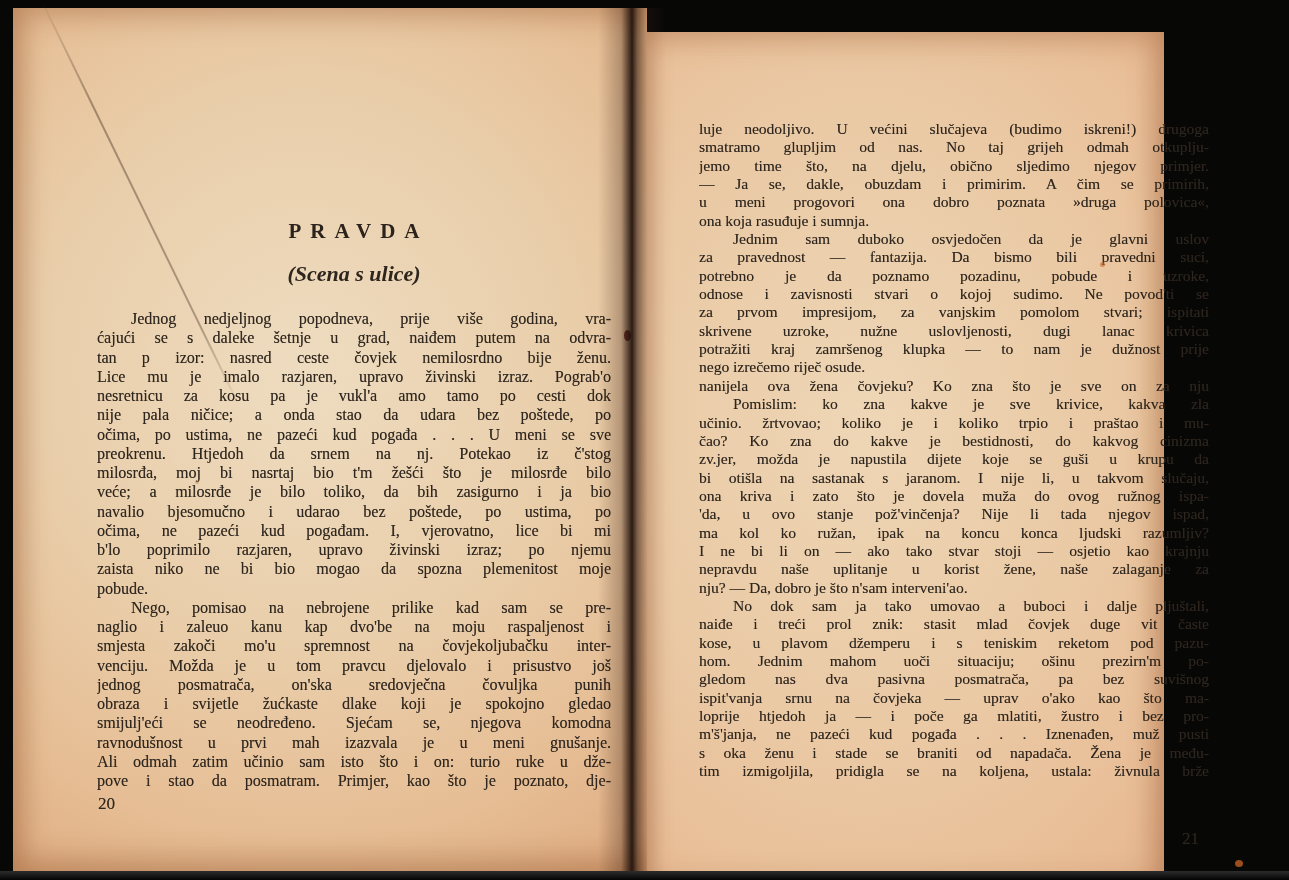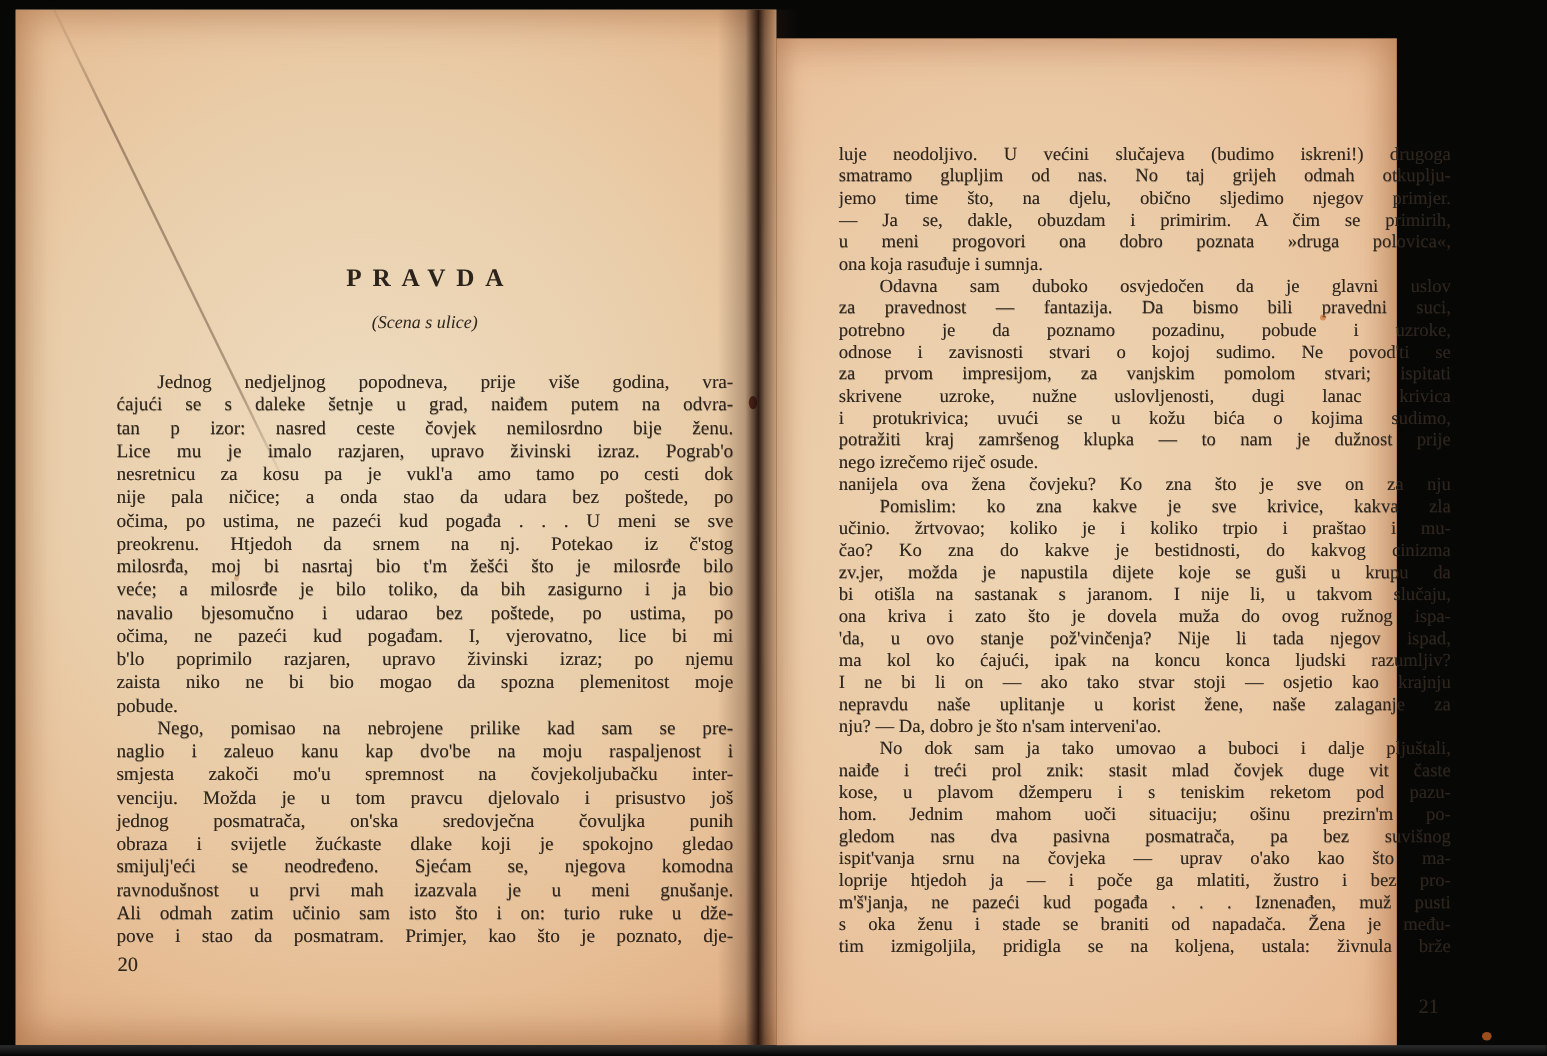--- a/index.html
+++ b/index.html
@@ -53,21 +53,21 @@
   .content{position:absolute;top:0;height:100%;}
   .content-left{left:84px;width:514px;}
   .content-right{left:52px;width:510px;}
   .title{
     position:absolute;top:211px;left:0;width:100%;margin:0;
     text-align:center;font-size:21px;font-weight:700;letter-spacing:9px;text-indent:9px;
     color:#2c241c;
   }
   .subtitle{
     position:absolute;top:253px;left:0;width:100%;
-    text-align:center;font-size:15px;font-weight:400;font-style:italic;
+    text-align:center;font-size:22px;font-weight:700;font-style:italic;
     color:#2e261e;
   }
   .text-block{position:absolute;left:0;width:100%;color:#2e261e;}
   #left-text{top:301px;}
   #right-text{top:88px;}
   .para{margin:0;}
   .line{
     text-align:justify;text-align-last:justify;
     overflow:hidden;white-space:normal;
     text-shadow:.25px .25px 0 rgba(46,38,30,.45);
@@ -132,40 +132,39 @@
       <div class="text-block" id="right-text">
           <div class="para">
             <div class="line">luje neodoljivo. U većini slučajeva (budimo iskreni!) drugoga</div>
             <div class="line">smatramo glupljim od nas. No taj grijeh odmah otkuplju-</div>
             <div class="line">jemo time što, na djelu, obično sljedimo njegov primjer.</div>
             <div class="line">— Ja se, dakle, obuzdam i primirim. A čim se primirih,</div>
             <div class="line">u meni progovori ona dobro poznata »druga polovica«,</div>
             <div class="line last">ona koja rasuđuje i sumnja.</div>
           </div>
           <div class="para">
-            <div class="line indent">Odavna sam duboko osvjedočen da je glavni uslov</div>
+            <div class="line indent">Jednim sam duboko osvjedočen da je glavni uslov</div>
             <div class="line">za pravednost — fantazija. Da bismo bili pravedni suci,</div>
             <div class="line">potrebno je da poznamo pozadinu, pobude i uzroke,</div>
             <div class="line">odnose i zavisnosti stvari o kojoj sudimo. Ne povod'ti se</div>
             <div class="line">za prvom impresijom, za vanjskim pomolom stvari; ispitati</div>
             <div class="line">skrivene uzroke, nužne uslovljenosti, dugi lanac krivica</div>
-            <div class="line">i protukrivica; uvući se u kožu bića o kojima sudimo,</div>
             <div class="line">potražiti kraj zamršenog klupka — to nam je dužnost prije</div>
             <div class="line last">nego izrečemo riječ osude.</div>
           </div>
           <div class="para">
             <div class="line">nanijela ova žena čovjeku? Ko zna što je sve on za nju</div>
             <div class="line indent">Pomislim: ko zna kakve je sve krivice, kakva zla</div>
             <div class="line">učinio. žrtvovao; koliko je i koliko trpio i praštao i mu-</div>
             <div class="line">čao? Ko zna do kakve je bestidnosti, do kakvog cinizma</div>
             <div class="line">zv.jer, možda je napustila dijete koje se guši u krupu da</div>
             <div class="line">bi otišla na sastanak s jaranom. I nije li, u takvom slučaju,</div>
             <div class="line">ona kriva i zato što je dovela muža do ovog ružnog ispa-</div>
             <div class="line">'da, u ovo stanje pož'vinčenja? Nije li tada njegov ispad,</div>
-            <div class="line">ma kol ko ćajući, ipak na koncu konca ljudski razumljiv?</div>
+            <div class="line">ma kol ko ružan, ipak na koncu konca ljudski razumljiv?</div>
             <div class="line">I ne bi li on — ako tako stvar stoji — osjetio kao krajnju</div>
             <div class="line">nepravdu naše uplitanje u korist žene, naše zalaganje za</div>
             <div class="line last">nju? — Da, dobro je što n'sam interveni'ao.</div>
           </div>
           <div class="para">
             <div class="line indent">No dok sam ja tako umovao a buboci i dalje pljuštali,</div>
             <div class="line">naiđe i treći prol znik: stasit mlad čovjek duge vit časte</div>
             <div class="line">kose, u plavom džemperu i s teniskim reketom pod pazu-</div>
             <div class="line">hom. Jednim mahom uoči situaciju; ošinu prezirn'm po-</div>
             <div class="line">gledom nas dva pasivna posmatrača, pa bez suvišnog</div>

